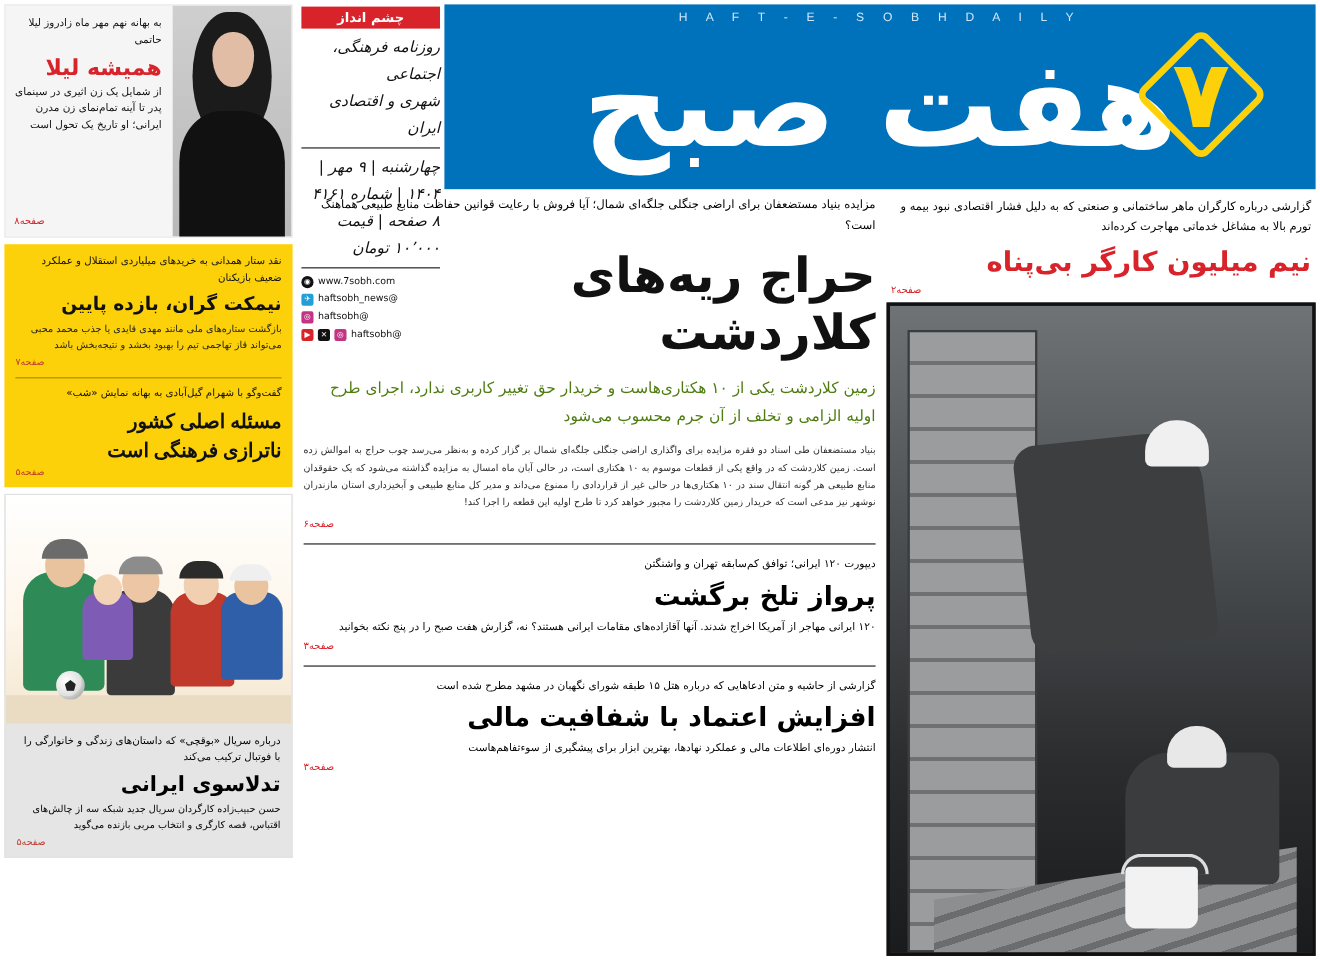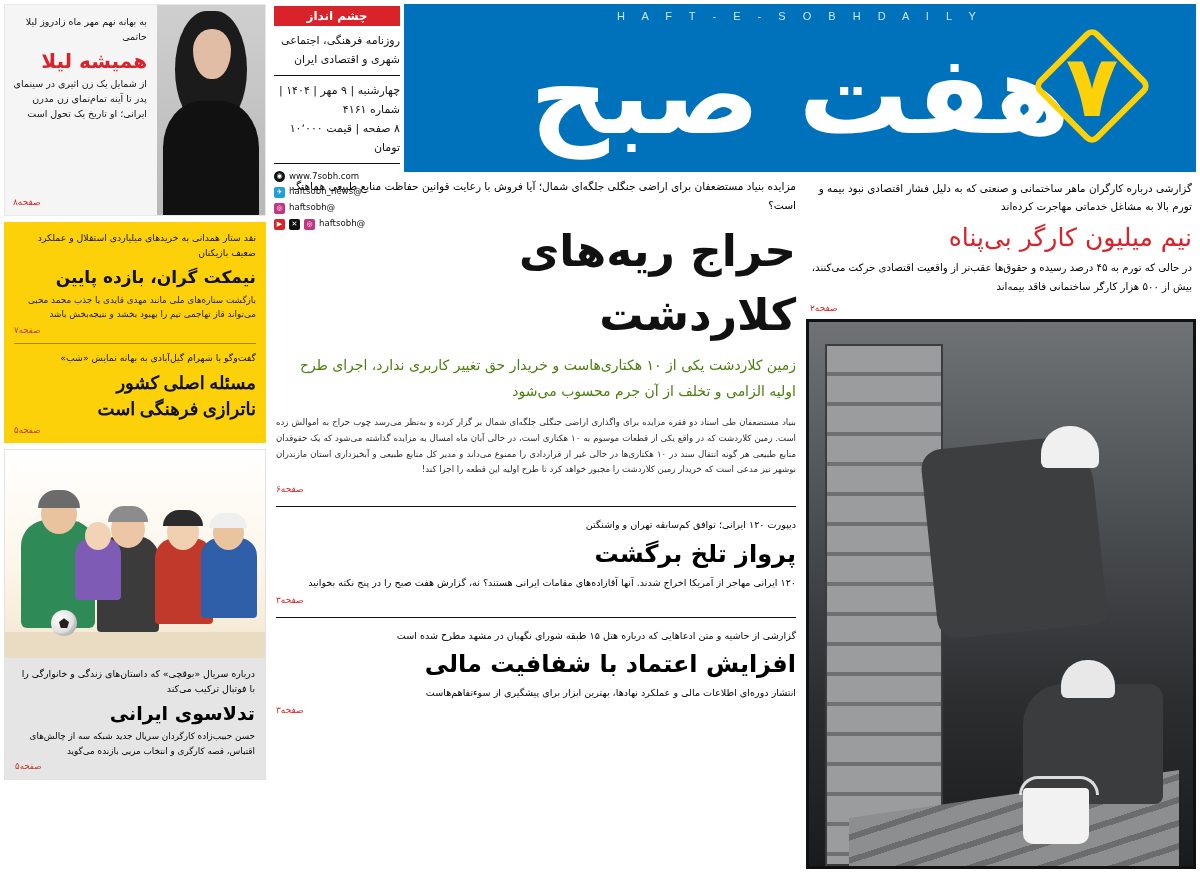--- a/index.html
+++ b/index.html
@@ -146,21 +146,21 @@
     background: #ffffff;
     direction: rtl;
     text-align: right;
     padding: 2px 4px 0 2px;
     position: relative;
   }
   .mh-ribbon {
     background: #d8232a; color: #fff; font-size: 12px; font-weight: bold;
     text-align: center; padding: 3px 2px; letter-spacing: 2px;
   }
-  .mh-lines { font-size: 11px; line-height: 1.75; color: #111; margin-top: 5px; }
+  .mh-lines { font-size: 14px; line-height: 1.75; color: #111; margin-top: 5px; font-style: italic; }
   .mh-rule { height: 1px; background: #111; margin: 5px 0; }
   .mh-contact { font-size: 8.6px; line-height: 1.85; color: #111; }
   .mh-contact .row { display: flex; flex-direction: row-reverse; align-items: center; gap: 4px; justify-content: flex-start;}
   .ico {
     width: 11px; height: 11px; border-radius: 2px; background: #1a1a1a; color: #fff;
     font-size: 7px; line-height: 11px; text-align: center; flex: 0 0 11px;
   }
   .ico.yt { background:#d8232a; }
   .ico.x { background:#111; }
   .ico.ig { background: #c13584; }
@@ -199,21 +199,21 @@
     flex-direction: row-reverse;
     gap: 6px;
     min-height: 0;
   }
   .col-photo {
     width: 390px; flex: 0 0 390px;
     display: flex; flex-direction: column; gap: 6px;
   }
   .lead-text { direction: rtl; text-align: right; padding: 2px 4px 0; }
   .lead-text .lede { font-size: 10.4px; line-height: 1.75; }
-  .lead-text h2 { color: #d8232a; font-size: 25px; font-weight: normal; margin: 8px 0 7px; }
+  .lead-text h2 { color: #d8232a; font-size: 25px; font-weight: bold; margin: 8px 0 7px; }
   .lead-text .body { font-size: 10.2px; line-height: 1.85; }
   .photo-frame {
     flex: 1;
     border: 3px solid #111;
     background: #2f3133;
     position: relative; overflow: hidden;
   }
   .ph-sky { position:absolute; inset:0; background: linear-gradient(#6f7376, #2b2d2f 70%, #1a1b1c); }
   .ph-form { position:absolute; left: 16px; top: 22px; width: 118px; bottom: 0;
              background: repeating-linear-gradient(#9a9c9e 0 26px, #6e7072 26px 30px); border:2px solid #3a3c3e;}
@@ -346,21 +346,21 @@
         <div class="mh-logo">هفت صبح</div>
         <div class="mh-seven"><span>۷</span></div>
       </div>
     </header>
 
     <div class="content">
 
       <div class="col-mid">
         <div class="mid-top">
           <div class="lede">مزایده بنیاد مستضعفان برای اراضی جنگلی جلگه‌ای شمال؛ آیا فروش با رعایت قوانین حفاظت منابع طبیعی هماهنگ است؟</div>
-          <h1 style="margin-bottom:12px">حراج ریه‌های</h1>
+          <h1 style="margin-bottom:0">حراج ریه‌های</h1>
           <h1 style="margin-top:0">کلاردشت</h1>
           <div class="sub">زمین کلاردشت یکی از ۱۰ هکتاری‌هاست و خریدار حق تغییر کاربری ندارد، اجرای طرح اولیه الزامی و تخلف از آن جرم محسوب می‌شود</div>
           <div class="body">بنیاد مستضعفان طی اسناد دو فقره مزایده برای واگذاری اراضی جنگلی جلگه‌ای شمال بر گزار کرده و به‌نظر می‌رسد چوب حراج به اموالش زده است. زمین کلاردشت که در واقع یکی از قطعات موسوم به ۱۰ هکتاری است، در حالی آبان ماه امسال به مزایده گذاشته می‌شود که یک حقوقدان منابع طبیعی هر گونه انتقال سند در ۱۰ هکتاری‌ها در حالی غیر از قراردادی را ممنوع می‌داند و مدیر کل منابع طبیعی و آبخیزداری استان مازندران نوشهر نیز مدعی است که خریدار زمین کلاردشت را مجبور خواهد کرد تا طرح اولیه این قطعه را اجرا کند!</div>
           <div class="mid-pg">صفحه۶</div>
         </div>
 
         <div class="mid-rule"></div>
 
         <div class="mid-item">
           <div class="lede">دیپورت ۱۲۰ ایرانی؛ توافق کم‌سابقه تهران و واشنگتن</div>
@@ -376,21 +376,20 @@
           <h3>افزایش اعتماد با شفافیت مالی</h3>
           <div class="body">انتشار دوره‌ای اطلاعات مالی و عملکرد نهادها، بهترین ابزار برای پیشگیری از سوءتفاهم‌هاست</div>
           <div class="pg">صفحه۳</div>
         </div>
       </div>
 
       <div class="col-photo">
         <div class="lead-text">
           <div class="lede">گزارشی درباره کارگران ماهر ساختمانی و صنعتی که به دلیل فشار اقتصادی نبود بیمه و تورم بالا به مشاغل خدماتی مهاجرت کرده‌اند</div>
           <h2>نیم میلیون کارگر بی‌پناه</h2>
-          <div class="body">در حالی که تورم به ۴۵ درصد رسیده و حقوق‌ها عقب‌تر از واقعیت اقتصادی حرکت می‌کنند، بیش از ۵۰۰ هزار کارگر ساختمانی فاقد بیمه‌اند</div>
           <div class="mid-pg">صفحه۲</div>
         </div>
         <div class="photo-frame">
           <div class="ph-sky"></div>
           <div class="ph-form"></div>
           <div class="ph-boards"></div>
           <div class="ph-worker1"></div>
           <div class="ph-helmet1"></div>
           <div class="ph-worker2"></div>
           <div class="ph-helmet2"></div>

